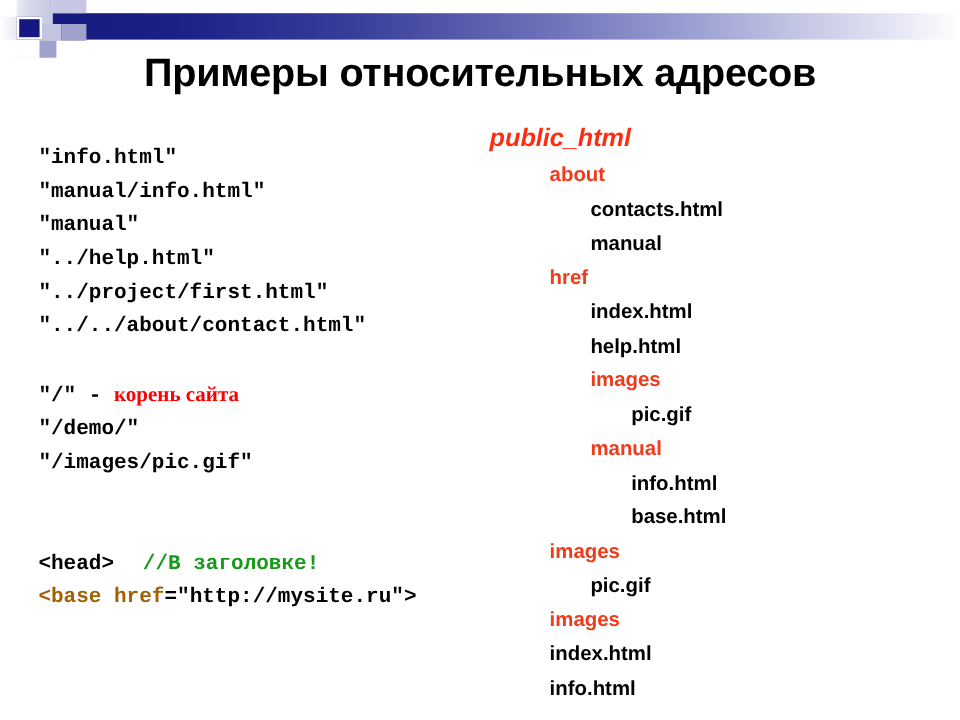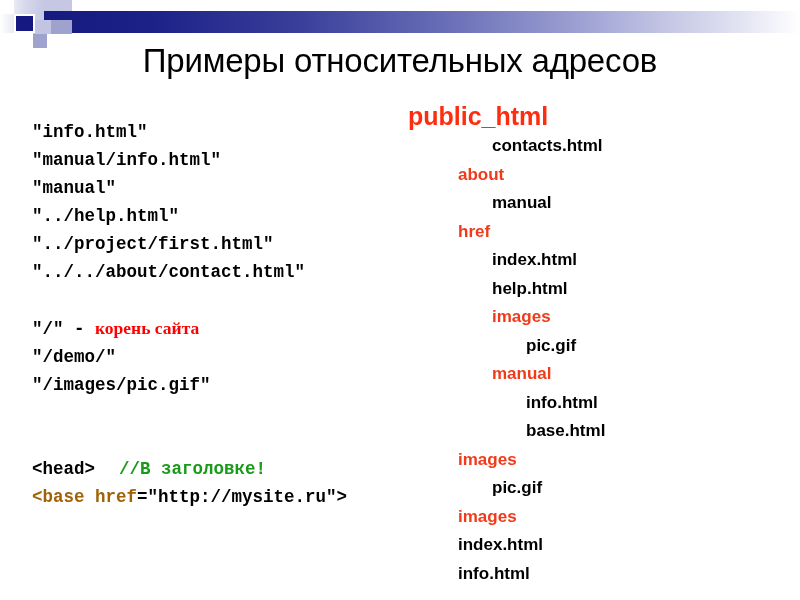--- a/index.html
+++ b/index.html
@@ -94,21 +94,21 @@
 
   
   #title {
     position: absolute;
     left: 0;
     top: 42px;
     width: 800px;
     text-align: center;
     font-family: "Liberation Sans", sans-serif;
     font-size: 33px;
-    font-weight: normal;
+    font-weight: bold;
     color: #000000;
     letter-spacing: -0.2px;
     white-space: nowrap;
   }
 
   
   #left-col {
     position: absolute;
     left: 32px;
     top: 118px;
@@ -139,23 +139,24 @@
     font-family: "Liberation Sans", sans-serif;
     font-size: 17px;
     font-weight: bold;
     line-height: 28.5px;
     color: #000000;
   }
   #right-col .node {
     white-space: pre;
   }
   #right-col .root {
-    font-size: 25px;
+    font-size: 21px;
     line-height: 32px;
     color: #ff2d10;
+    font-style: italic;
   }
   .dir  { color: #f03a1a; }
   .file { color: #000000; }
   .lv0 { padding-left: 0px; }
   .lv1 { padding-left: 50px; }
   .lv2 { padding-left: 84px; }
   .lv3 { padding-left: 118px; }
 </style>
 </head>
 <body>
@@ -195,22 +196,22 @@
     <div class="gap-block"></div>
     <div id="left-group-code">
         <div class="code-line"><span class="c-black">&lt;head&gt;</span><span class="c-green">//В заголовке!</span></div>
         <div class="code-line"><span class="c-blue">&lt;base href</span><span class="c-black">="http://mysite.ru"&gt;</span></div>
       </div>
   </div>
 
   <div id="right-col">
     <div class="node root lv0">public_html</div>
     <div id="tree-nodes">
+        <div class="node lv1 dir">about</div>
         <div class="node lv2 file">contacts.html</div>
-        <div class="node lv1 dir">about</div>
         <div class="node lv2 file">manual</div>
         <div class="node lv1 dir">href</div>
         <div class="node lv2 file">index.html</div>
         <div class="node lv2 file">help.html</div>
         <div class="node lv2 dir">images</div>
         <div class="node lv3 file">pic.gif</div>
         <div class="node lv2 dir">manual</div>
         <div class="node lv3 file">info.html</div>
         <div class="node lv3 file">base.html</div>
         <div class="node lv1 dir">images</div>

